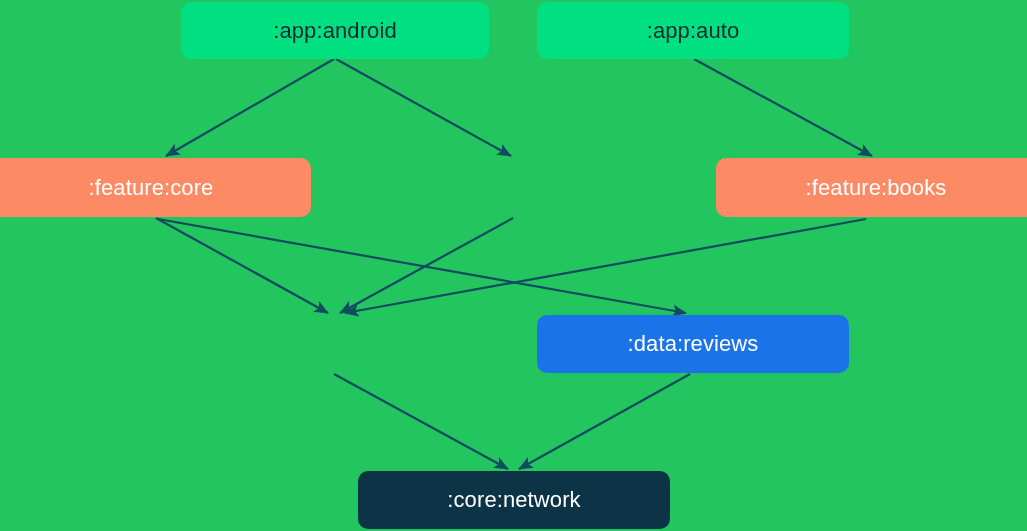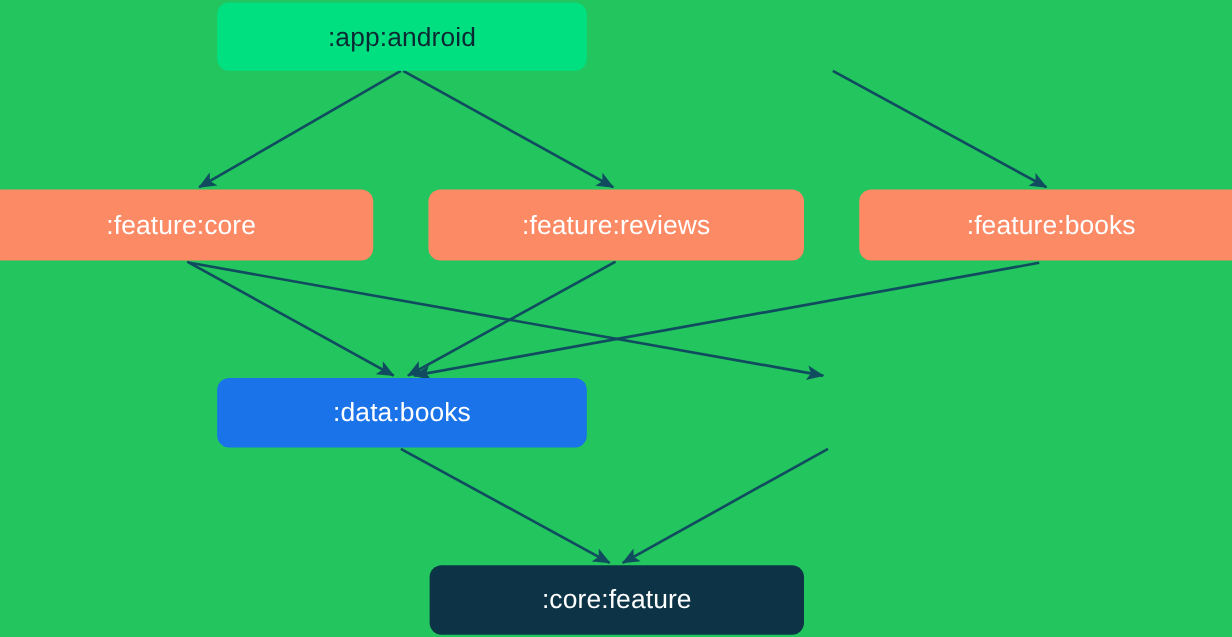--- a/index.html
+++ b/index.html
@@ -67,35 +67,35 @@
         <line x1="866" y1="219" x2="345" y2="313" stroke="#114B5F" stroke-width="2.2" marker-end="url(#arrowhead)"></line>
         <line x1="334" y1="374" x2="508" y2="469" stroke="#114B5F" stroke-width="2.2" marker-end="url(#arrowhead)"></line>
         <line x1="690" y1="374" x2="519" y2="469" stroke="#114B5F" stroke-width="2.2" marker-end="url(#arrowhead)"></line>
       </g>
   </svg>
 
   <div class="node tier-app" style="left: 181px; top: 2px; width: 308px; height: 57px;">
     <span class="node-label">:app:android</span>
   </div>
 
+  <div class="node tier-app" style="left: 537px; top: 2px; width: 312px; height: 57px;">
+    <span class="node-label">:app:auto</span>
+  </div>
 
   <div class="node tier-feature" style="left: -9px; top: 158px; width: 320px; height: 59px;">
     <span class="node-label">:feature:core</span>
   </div>
 
-  <div class="node tier-feature" style="left: 357px; top: 158px; width: 313px; height: 59px;">
-    <span class="node-label">:feature:reviews</span>
-  </div>
 
   <div class="node tier-feature" style="left: 716px; top: 158px; width: 320px; height: 59px;">
     <span class="node-label">:feature:books</span>
   </div>
 
-  <div class="node tier-data" style="left: 181px; top: 315px; width: 308px; height: 58px;">
-    <span class="node-label">:data:books</span>
+
+  <div class="node tier-data" style="left: 537px; top: 315px; width: 312px; height: 58px;">
+    <span class="node-label">:data:reviews</span>
   </div>
 
-
   <div class="node tier-core" style="left: 358px; top: 471px; width: 312px; height: 58px;">
-    <span class="node-label">:core:feature</span>
+    <span class="node-label">:core:network</span>
   </div>
 
 </div>
 
 </body></html>

